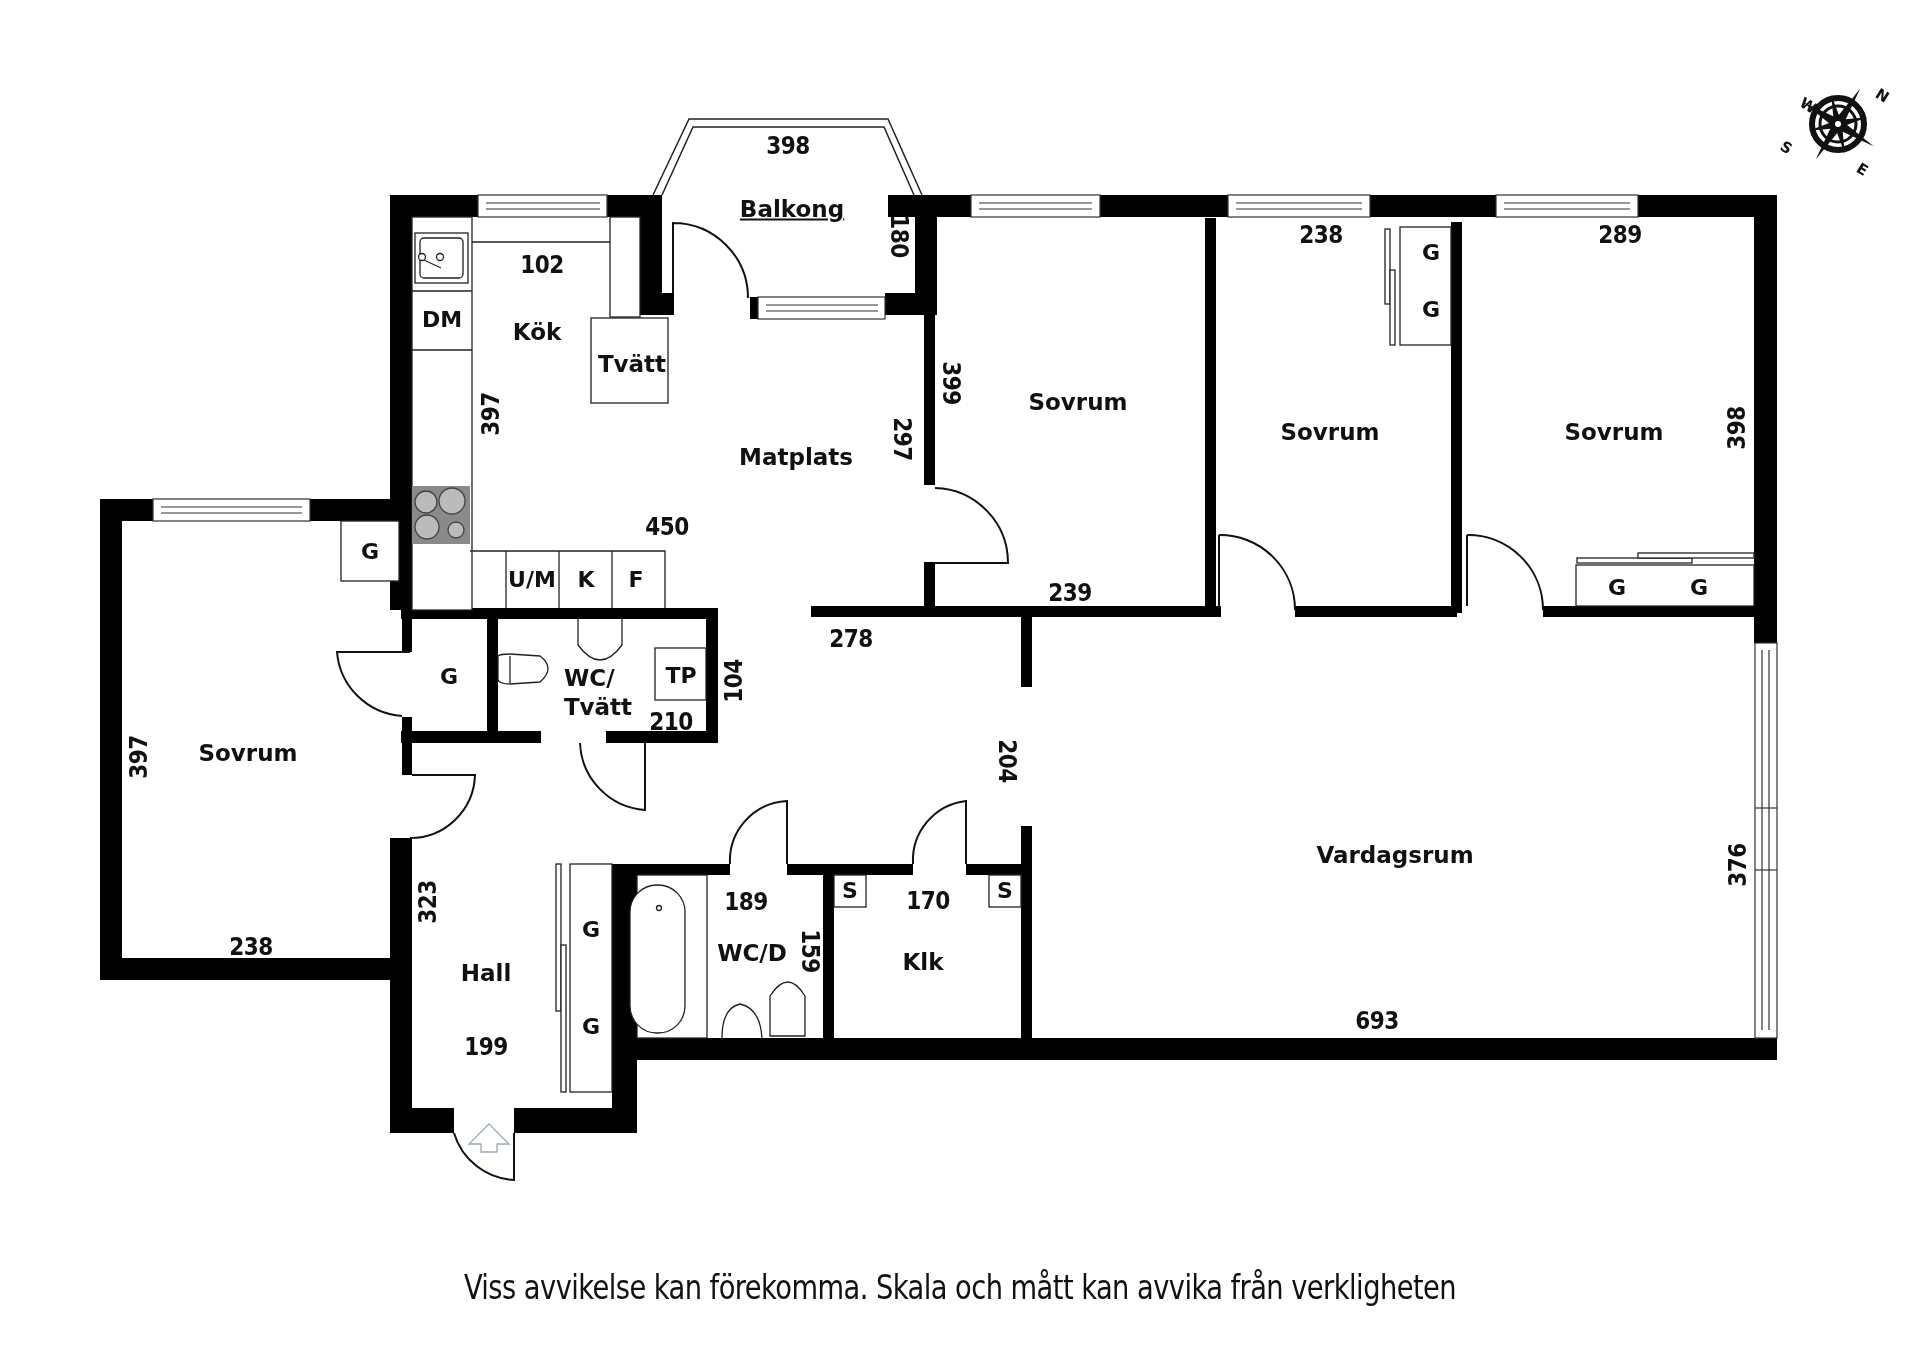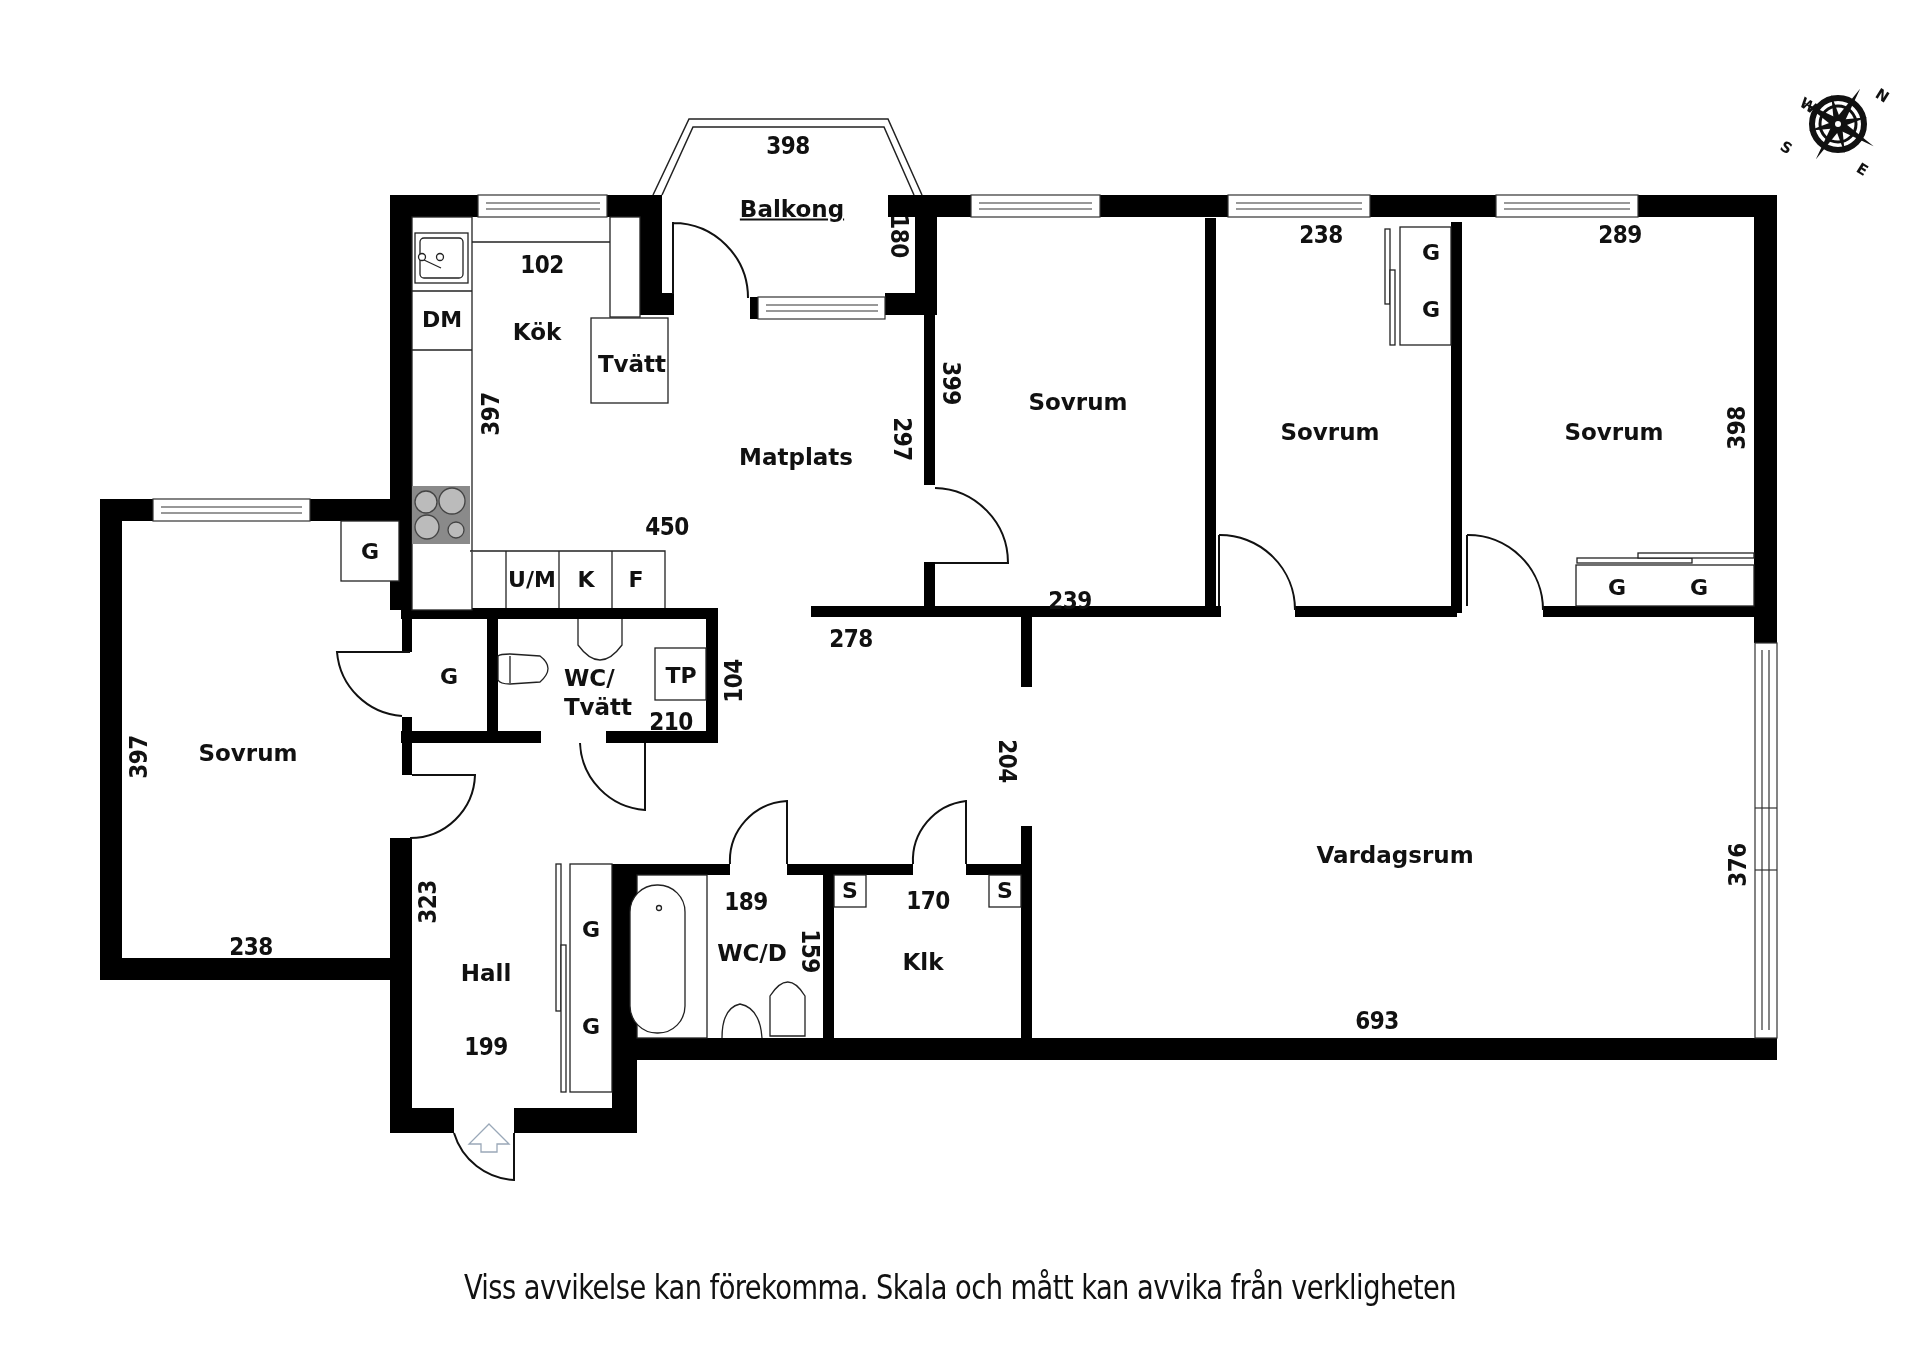--- a/index.html
+++ b/index.html
@@ -258,21 +258,21 @@
 <div class="fix" style="left:850px;top:891px;">S</div>
 <div class="fix" style="left:1005px;top:891px;">S</div>
 
 <div class="dim" style="left:788px;top:146px;">398</div>
 <div class="dim cw" style="left:899px;top:236px;">180</div>
 <div class="dim" style="left:542px;top:265px;">102</div>
 <div class="dim ccw" style="left:491px;top:414px;">397</div>
 <div class="dim" style="left:655px;top:527px;margin-left:12px;">450</div>
 <div class="dim cw" style="left:902px;top:439px;">297</div>
 <div class="dim cw" style="left:951px;top:383px;">399</div>
-<div class="dim" style="left:1070px;top:593px;margin-top:8px;">239</div>
+<div class="dim" style="left:1070px;top:593px;">239</div>
 <div class="dim" style="left:1321px;top:235px;">238</div>
 <div class="dim" style="left:1620px;top:235px;">289</div>
 <div class="dim ccw" style="left:1737px;top:428px;">398</div>
 <div class="dim" style="left:851px;top:639px;">278</div>
 <div class="dim" style="left:671px;top:722px;">210</div>
 <div class="dim ccw" style="left:734px;top:681px;">104</div>
 <div class="dim ccw" style="left:139px;top:757px;">397</div>
 <div class="dim" style="left:251px;top:947px;">238</div>
 <div class="dim ccw" style="left:428px;top:902px;">323</div>
 <div class="dim" style="left:486px;top:1047px;">199</div>

